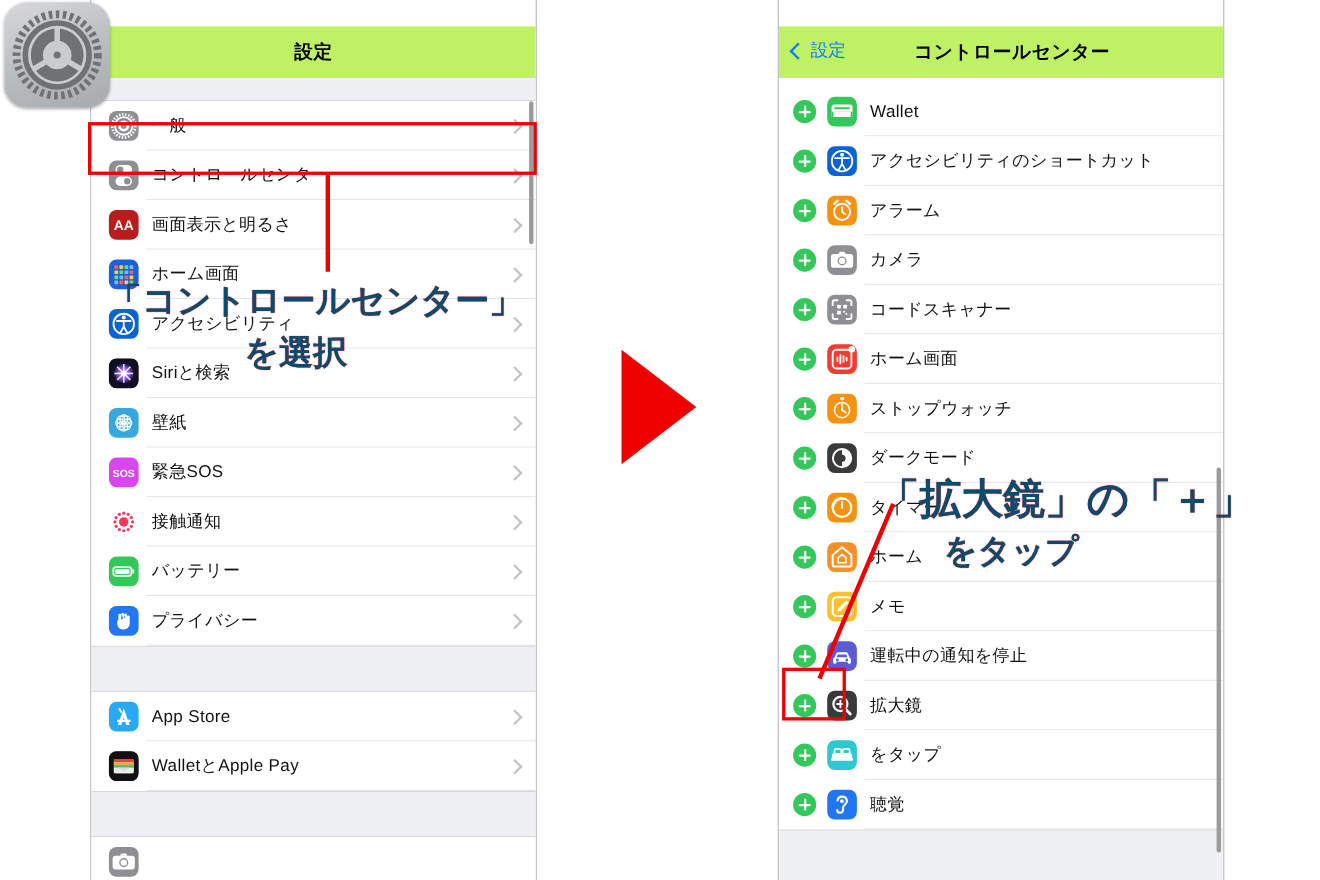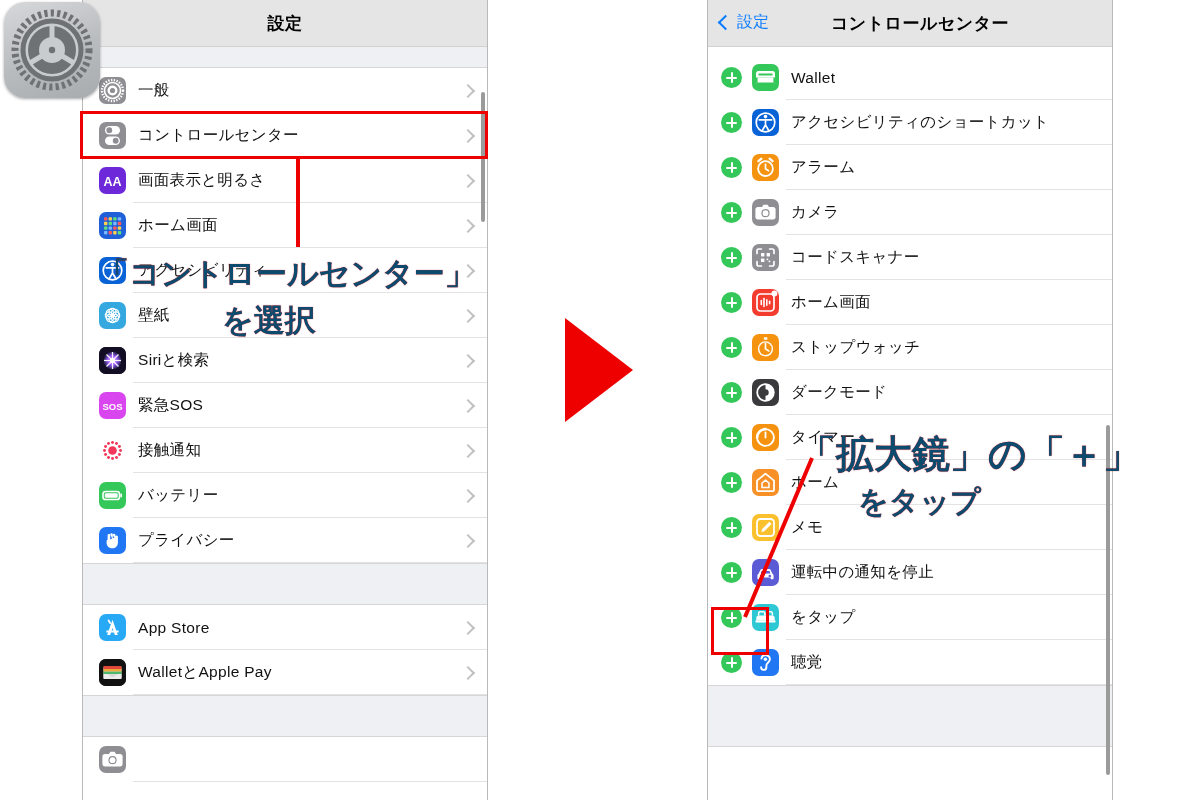--- a/index.html
+++ b/index.html
@@ -14,22 +14,23 @@
   .phone{
     position:absolute;background:#ffffff;
     border:1px solid #b9b9b9;
     overflow:hidden;
   }
   #left-phone{left:82px;top:0px;width:404px;height:800px;border-top:none;border-bottom:none;}
   #right-phone{left:707px;top:0px;width:404px;height:800px;border-top:none;border-bottom:none;}
 
   
   .navbar{
-    position:relative;height:46px;background:#e5e5e5;
+    position:relative;height:46px;background:#bef264;
     border-bottom:1px solid #d2d2d2;
+    margin-top:24px;
   }
   .nav-title{
     position:absolute;left:0;right:0;top:12px;text-align:center;
     font-size:17px;font-weight:bold;color:#000;letter-spacing:0.5px;
   }
   #right-phone .nav-title{left:60px;right:40px;text-align:center;}
   .nav-back{
     position:absolute;left:12px;top:12px;display:flex;align-items:center;
     color:#0a7cff;font-size:16px;cursor:pointer;
   }
@@ -139,21 +140,21 @@
               <rect x="6" y="4" width="15" height="8.5" rx="4.25" fill="#fff"></rect>
               <circle cx="10.3" cy="8.25" r="2.9" fill="#8e8e93"></circle>
               <rect x="6" y="14.5" width="15" height="8.5" rx="4.25" fill="#fff"></rect>
               <circle cx="16.7" cy="18.75" r="2.9" fill="#8e8e93"></circle>
             </svg>
           </span>
           <span class="label">コントロールセンター</span>
           <span class="chev"></span>
         </div>
         <div class="row">
-          <span class="ic" style="background: #6d28d9;">
+          <span class="ic" style="background: #b91c1c;">
             <svg width="27" height="27" viewBox="0 0 27 27">
               <text x="13.5" y="18.5" font-size="12.5" font-weight="bold" fill="#fff" text-anchor="middle" font-family="Liberation Sans,sans-serif">AA</text>
             </svg>
           </span>
           <span class="label">画面表示と明るさ</span>
           <span class="chev"></span>
         </div>
         <div class="row">
           <span class="ic" style="background: rgb(31, 95, 216);">
             <svg width="27" height="27" viewBox="0 0 27 27">
@@ -184,39 +185,20 @@
             <svg width="27" height="27" viewBox="0 0 27 27">
               <circle cx="13.5" cy="13.5" r="9.3" fill="none" stroke="#fff" stroke-width="1.7"></circle>
               <circle cx="13.5" cy="7.6" r="1.8" fill="#fff"></circle>
               <path d="M7.3 10.8h12.4M13.5 10.8v5.2M13.5 16l-3 5.2M13.5 16l3 5.2" stroke="#fff" stroke-width="1.7" fill="none" stroke-linecap="round"></path>
             </svg>
           </span>
           <span class="label">アクセシビリティ</span>
           <span class="chev"></span>
         </div>
         <div class="row">
-          <span class="ic" style="background: rgb(53, 168, 224);">
-            <svg width="27" height="27" viewBox="0 0 27 27">
-              <g fill="none" stroke="#fff" stroke-width="1.2">
-                <ellipse cx="17.1" cy="13.5" rx="3.6" ry="3.6"></ellipse>
-                <ellipse cx="16.045584412271573" cy="16.04558441227157" rx="3.6" ry="3.6"></ellipse>
-                <ellipse cx="13.5" cy="17.1" rx="3.6" ry="3.6"></ellipse>
-                <ellipse cx="10.954415587728429" cy="16.045584412271573" rx="3.6" ry="3.6"></ellipse>
-                <ellipse cx="9.9" cy="13.5" rx="3.6" ry="3.6"></ellipse>
-                <ellipse cx="10.954415587728429" cy="10.954415587728429" rx="3.6" ry="3.6"></ellipse>
-                <ellipse cx="13.5" cy="9.9" rx="3.6" ry="3.6"></ellipse>
-                <ellipse cx="16.04558441227157" cy="10.954415587728429" rx="3.6" ry="3.6"></ellipse>
-              </g>
-              <circle cx="13.5" cy="13.5" r="2" fill="#fff"></circle>
-            </svg>
-          </span>
-          <span class="label">壁紙</span>
-          <span class="chev"></span>
-        </div>
-        <div class="row">
           <span class="ic" style="background: rgb(28, 28, 30);">
             <svg width="27" height="27" viewBox="0 0 27 27">
               <defs>
                 <radialGradient id="sg">
                   <stop offset="0%" stop-color="#ff7bd5"></stop>
                   <stop offset="50%" stop-color="#9b5cff"></stop>
                   <stop offset="100%" stop-color="#1b1b3a"></stop>
                 </radialGradient>
               </defs>
               <rect width="27" height="27" fill="#120d22"></rect>
@@ -224,20 +206,39 @@
               <g stroke="#fff" stroke-width="1.3" opacity=".95">
                 <line x1="13.5" y1="5" x2="13.5" y2="22"></line>
                 <line x1="5" y1="13.5" x2="22" y2="13.5"></line>
                 <line x1="7.5" y1="7.5" x2="19.5" y2="19.5"></line>
                 <line x1="19.5" y1="7.5" x2="7.5" y2="19.5"></line>
               </g>
               <circle cx="13.5" cy="13.5" r="2.6" fill="#fff"></circle>
             </svg>
           </span>
           <span class="label">Siriと検索</span>
+          <span class="chev"></span>
+        </div>
+        <div class="row">
+          <span class="ic" style="background: rgb(53, 168, 224);">
+            <svg width="27" height="27" viewBox="0 0 27 27">
+              <g fill="none" stroke="#fff" stroke-width="1.2">
+                <ellipse cx="17.1" cy="13.5" rx="3.6" ry="3.6"></ellipse>
+                <ellipse cx="16.045584412271573" cy="16.04558441227157" rx="3.6" ry="3.6"></ellipse>
+                <ellipse cx="13.5" cy="17.1" rx="3.6" ry="3.6"></ellipse>
+                <ellipse cx="10.954415587728429" cy="16.045584412271573" rx="3.6" ry="3.6"></ellipse>
+                <ellipse cx="9.9" cy="13.5" rx="3.6" ry="3.6"></ellipse>
+                <ellipse cx="10.954415587728429" cy="10.954415587728429" rx="3.6" ry="3.6"></ellipse>
+                <ellipse cx="13.5" cy="9.9" rx="3.6" ry="3.6"></ellipse>
+                <ellipse cx="16.04558441227157" cy="10.954415587728429" rx="3.6" ry="3.6"></ellipse>
+              </g>
+              <circle cx="13.5" cy="13.5" r="2" fill="#fff"></circle>
+            </svg>
+          </span>
+          <span class="label">壁紙</span>
           <span class="chev"></span>
         </div>
         <div class="row">
           <span class="ic" style="background: #d946ef;">
             <svg width="27" height="27" viewBox="0 0 27 27">
               <text x="13.5" y="17.6" font-size="9.5" font-weight="bold" fill="#fff" text-anchor="middle" font-family="Liberation Sans,sans-serif">SOS</text>
             </svg>
           </span>
           <span class="label">緊急SOS</span>
           <span class="chev"></span>
@@ -505,20 +506,31 @@
               <path d="M5.4 16.8c0-1 .5-1.6 1.2-2l1.6-3.6A2.1 2.1 0 0 1 10.1 10h6.8c.9 0 1.6.5 1.9 1.2l1.6 3.6c.7.4 1.2 1 1.2 2v2.5c0 .6-.5 1-1 1h-1c-.6 0-1-.4-1-1v-.8H8.4v.8c0 .6-.5 1-1 1h-1c-.6 0-1-.4-1-1z" fill="#fff"></path>
               <circle cx="9.2" cy="17" r="1.3" fill="#5b5bd6"></circle>
               <circle cx="17.8" cy="17" r="1.3" fill="#5b5bd6"></circle>
               <path d="M9.6 12h7.8l1 2.6H8.6z" fill="#5b5bd6"></path>
             </svg>
           </span>
           <span class="label">運転中の通知を停止</span>
         </div>
         <div class="row">
           <span class="plus"></span>
+          <span class="ic" style="background: rgb(58, 58, 60);">
+            <svg width="27" height="27" viewBox="0 0 27 27">
+              <circle cx="12" cy="12" r="6.4" fill="none" stroke="#fff" stroke-width="2"></circle>
+              <path d="M16.7 16.7 21 21" stroke="#fff" stroke-width="2.6" stroke-linecap="round"></path>
+              <path d="M12 8.9v6.2M8.9 12h6.2" stroke="#fff" stroke-width="1.7" stroke-linecap="round"></path>
+            </svg>
+          </span>
+          <span class="label">拡大鏡</span>
+        </div>
+        <div class="row">
+          <span class="plus"></span>
           <span class="ic" style="background: rgb(46, 200, 212);">
             <svg width="27" height="27" viewBox="0 0 27 27">
               <path d="M4.3 16.2v-2.4c0-1.3 1-2.3 2.3-2.3h13.8c1.3 0 2.3 1 2.3 2.3v2.4z" fill="#fff"></path>
               <rect x="3.4" y="16.2" width="20.2" height="2.4" rx="1" fill="#fff"></rect>
               <path d="M6.6 11.5V9.4c0-.9.7-1.6 1.6-1.6h3c.9 0 1.6.7 1.6 1.6v2.1" fill="none" stroke="#fff" stroke-width="1.5"></path>
               <path d="M14.2 11.5V9.4c0-.9.7-1.6 1.6-1.6h3c.9 0 1.6.7 1.6 1.6v2.1" fill="none" stroke="#fff" stroke-width="1.5"></path>
             </svg>
           </span>
           <span class="label">をタップ</span>
         </div>

